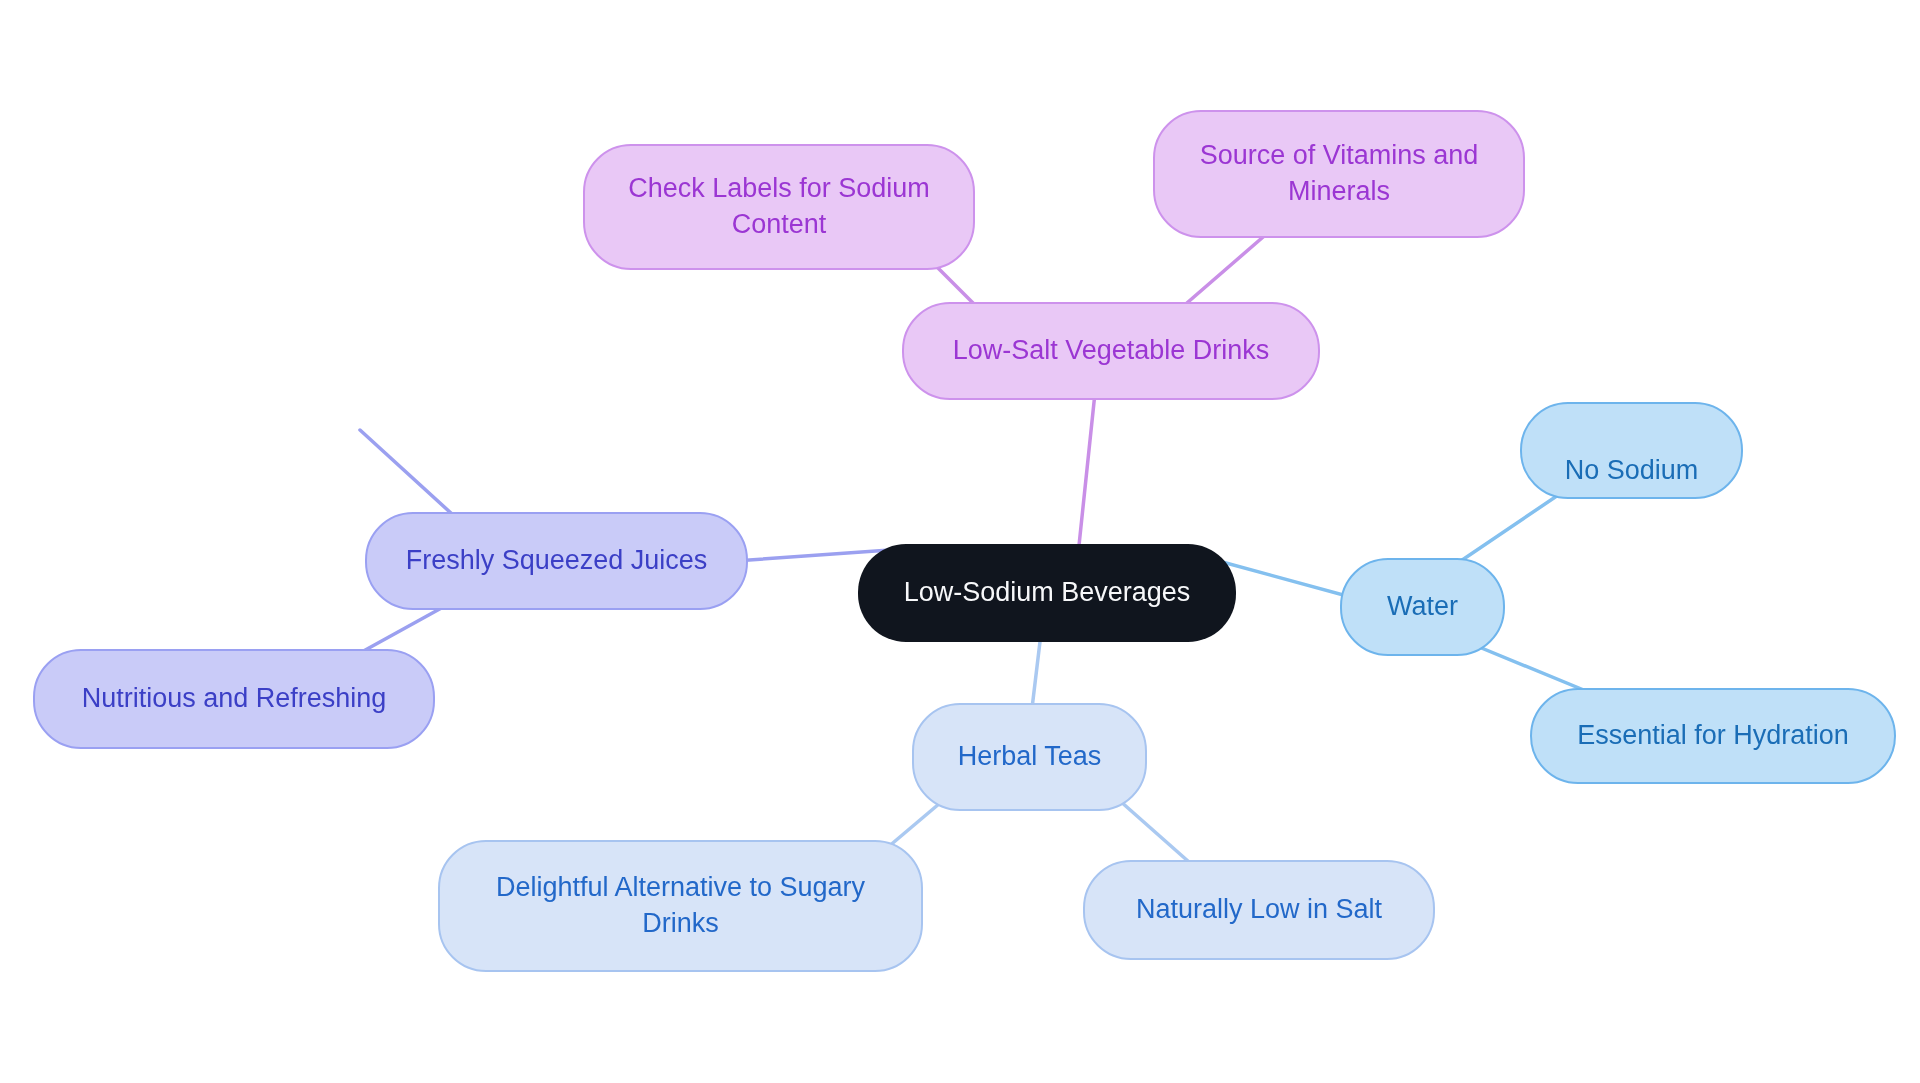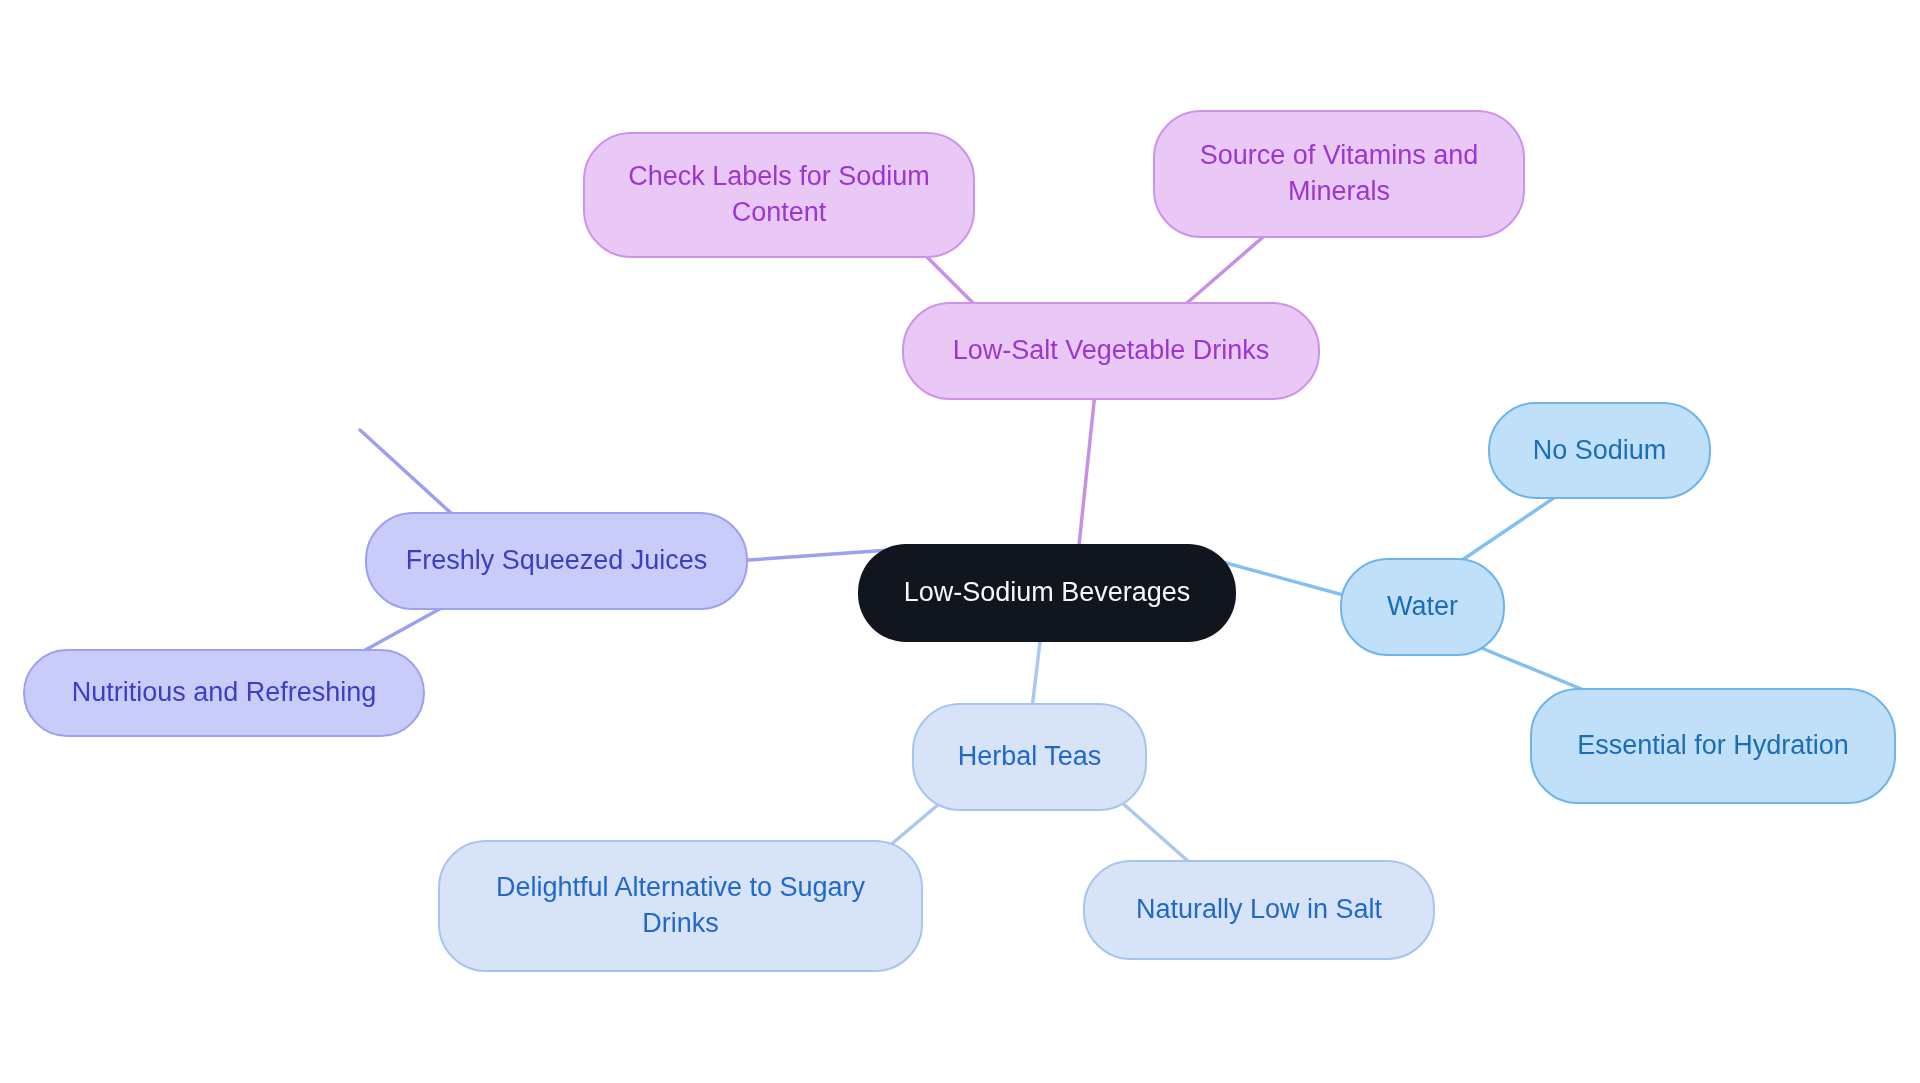--- a/index.html
+++ b/index.html
@@ -68,28 +68,28 @@
   }
   .node--paleblue {
     background: var(--paleblue-fill);
     border: 2px solid var(--paleblue-stroke);
     color: var(--paleblue-text);
   }
 
   
   .pos-root       { left: 858px;  top: 500px; width: 378px; height: 98px;  }
   .pos-veg        { left: 902px;  top: 302px; width: 418px; height: 98px;  }
-  .pos-check      { left: 583px;  top: 132px; width: 392px; height: 126px; }
+  .pos-check      { left: 583px;  top: 144px; width: 392px; height: 126px; }
   .pos-vitamins   { left: 1153px; top: 110px; width: 372px; height: 128px; }
   .pos-fsj        { left: 365px;  top: 512px; width: 383px; height: 98px;  }
   .pos-noadded    { left: 162px;  top: 362px; width: 265px; height: 98px;  }
-  .pos-nutritious { left: 23px;   top: 649px; width: 402px; height: 88px; }
+  .pos-nutritious { left: 33px;   top: 649px; width: 402px; height: 100px; }
   .pos-water      { left: 1340px; top: 558px; width: 165px; height: 98px;  }
-  .pos-nosodium   { left: 1488px; top: 402px; width: 223px; height: 97px;  }
-  .pos-hydration  { left: 1530px; top: 688px; width: 366px; height: 116px;  }
+  .pos-nosodium   { left: 1520px; top: 402px; width: 223px; height: 97px; align-items: flex-end;  }
+  .pos-hydration  { left: 1530px; top: 688px; width: 366px; height: 96px;  }
   .pos-herbal     { left: 912px;  top: 703px; width: 235px; height: 108px;  }
   .pos-delightful { left: 438px;  top: 840px; width: 485px; height: 132px; }
   .pos-naturally  { left: 1083px; top: 860px; width: 352px; height: 100px; }
 </style>
 </head>
 <body>
 
 <div class="canvas">
 
   <svg class="edge-layer" viewBox="0 0 1920 1083" xmlns="http://www.w3.org/2000/svg">

